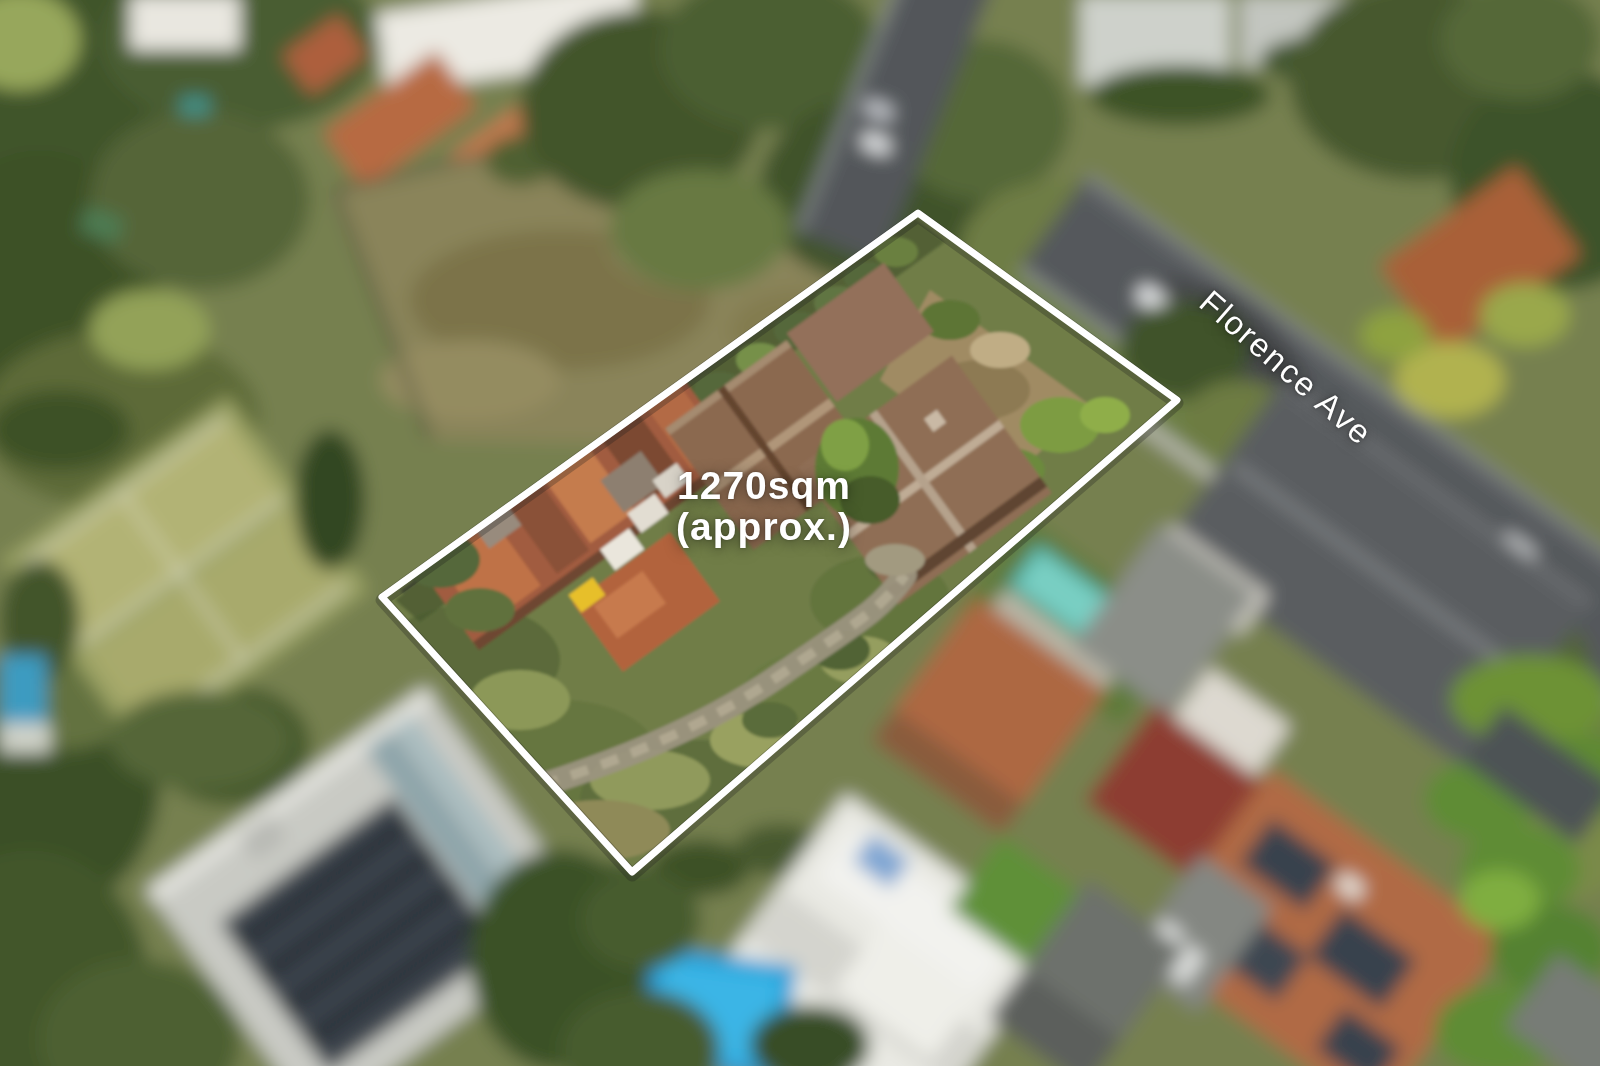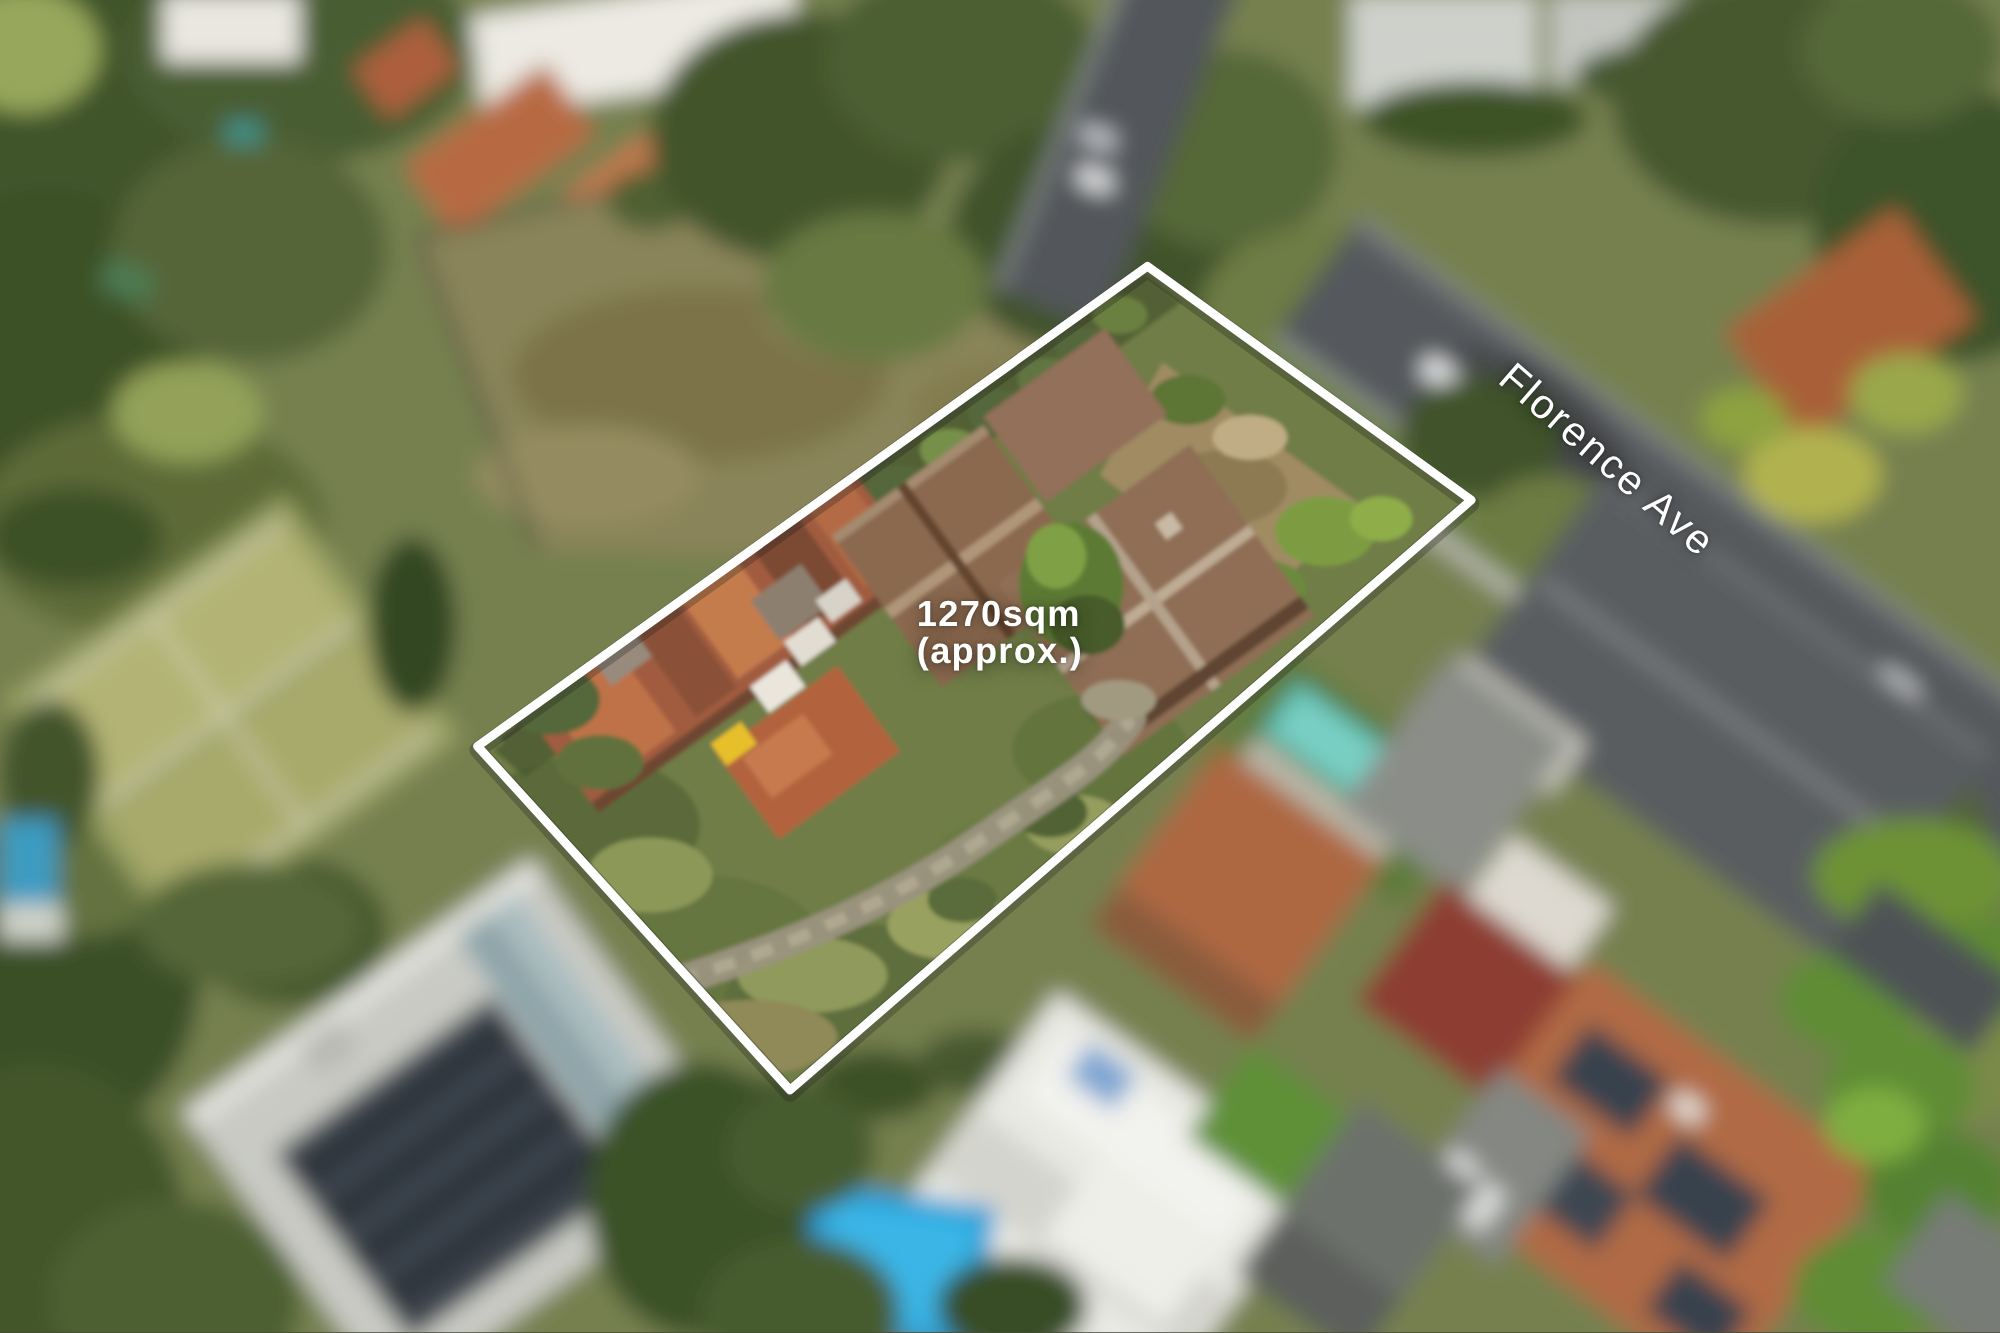--- a/index.html
+++ b/index.html
@@ -2,22 +2,22 @@
 <html><head>
 <meta charset="utf-8">
 <style>
   html,body{margin:0;padding:0;background:#222;}
   .canvas{
     position:relative;width:1600px;height:1066px;overflow:hidden;
     background:#76804f;font-family:"Liberation Sans",sans-serif;
   }
   .canvas svg{position:absolute;left:0;top:0;}
   .area-label{
-    position:absolute;left:800px;top:507px;transform:translate(-50%,-50%);
-    color:#fff;font-weight:600;font-size:29px;line-height:1.05;
+    position:absolute;left:764px;top:507px;transform:translate(-50%,-50%);
+    text-align:center;color:#fff;font-weight:600;font-size:39px;line-height:1.05;
     letter-spacing:1px;white-space:nowrap;
     text-shadow:0 2px 14px rgba(0,0,0,.5),0 0 3px rgba(0,0,0,.3);
   }
   .street-label{
     position:absolute;left:1286px;top:368px;
     transform:translate(-50%,-50%) rotate(41deg);
     color:#fff;font-weight:500;font-size:33px;letter-spacing:2px;white-space:nowrap;
     text-shadow:0 2px 12px rgba(0,0,0,.55),0 0 3px rgba(0,0,0,.35);
   }
 </style>

